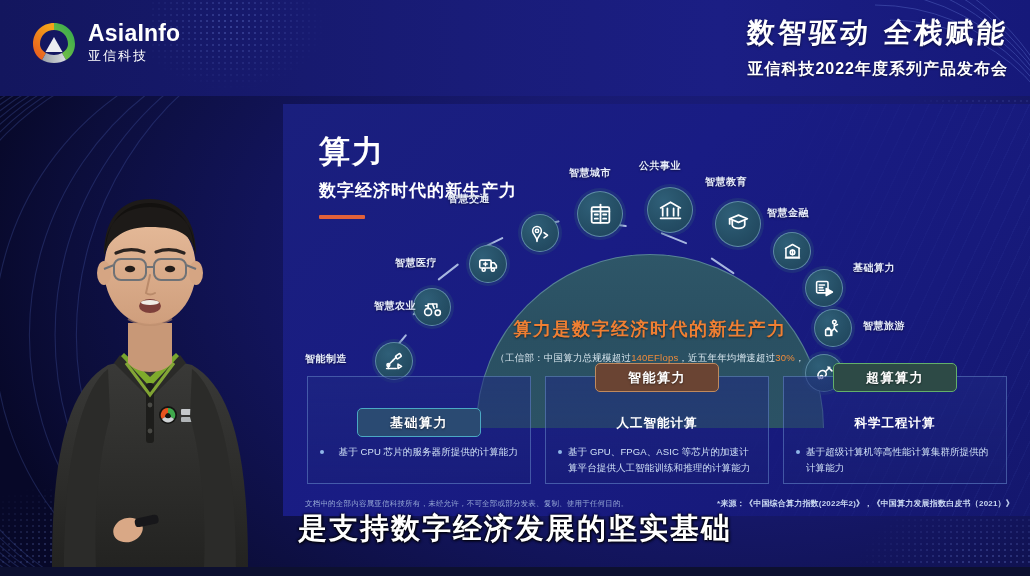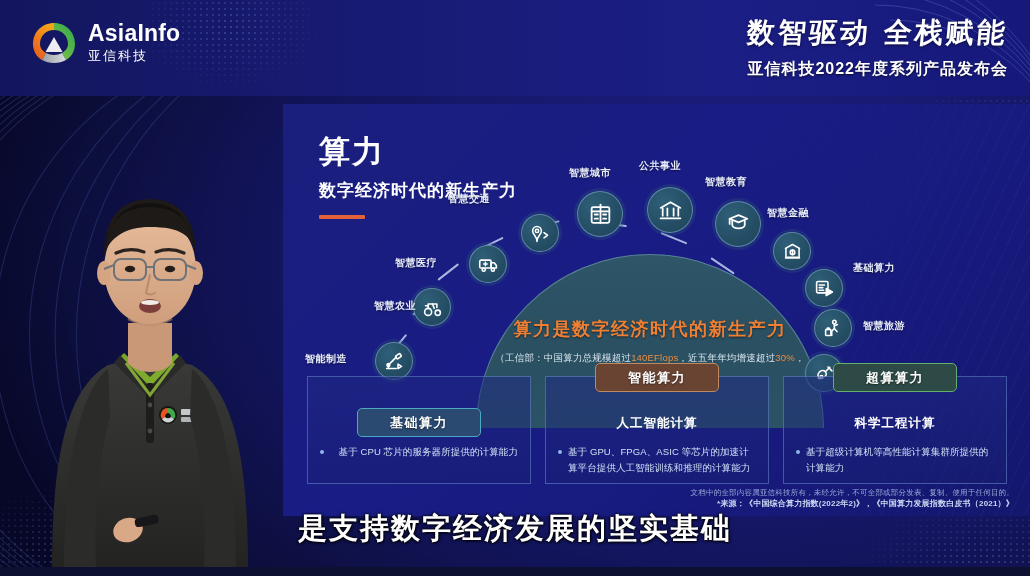--- a/index.html
+++ b/index.html
@@ -137,21 +137,21 @@
   }
   .chip.c1 { background:#2a4a72; border:1.6px solid #4ba9c4;margin-top:45px; }
   .chip.c2 { background:#6a4433; border:1.6px solid #c08a5e; }
   .chip.c3 { background:#2d4a46; border:1.6px solid #63b06a; }
   .card-h { text-align:center; color:#ffffff; font-size:12.5px; font-weight:700; letter-spacing:1px; margin-top:12px; }
   .bullet { display:flex; gap:6px; padding:0 12px; margin-top:12px;justify-content:space-between; }
   .bdot { width:4px; height:4px; border-radius:50%; background:#8fb6e8; margin-top:6px; flex:0 0 auto; }
   .btxt { color:#cfe0f6; font-size:9.5px; line-height:1.65; letter-spacing:.1px; }
 
   
-  .foot { position:absolute; left:22px; right:16px; bottom:7px; display:flex; justify-content:space-between; align-items:flex-end;flex-direction:column; }
+  .foot { position:absolute; left:22px; right:16px; bottom:7px; display:flex; justify-content:space-between; align-items:flex-end; }
   .foot-l { color:#97a9d6; font-size:7.5px; letter-spacing:.2px; }
   .foot-r { color:#c9d8f2; font-size:8px; font-weight:700; letter-spacing:.2px; }
 
   
   .caption {
     position:absolute; left:0; right:0; bottom:18px; text-align:center;
     color:#ffffff; font-size:29px; font-weight:700; letter-spacing:2px;
     text-shadow: 0 0 3px rgba(0,0,0,.85), 1px 1px 3px rgba(0,0,0,.9), -1px 0 2px rgba(0,0,0,.7);
   }
 </style>

